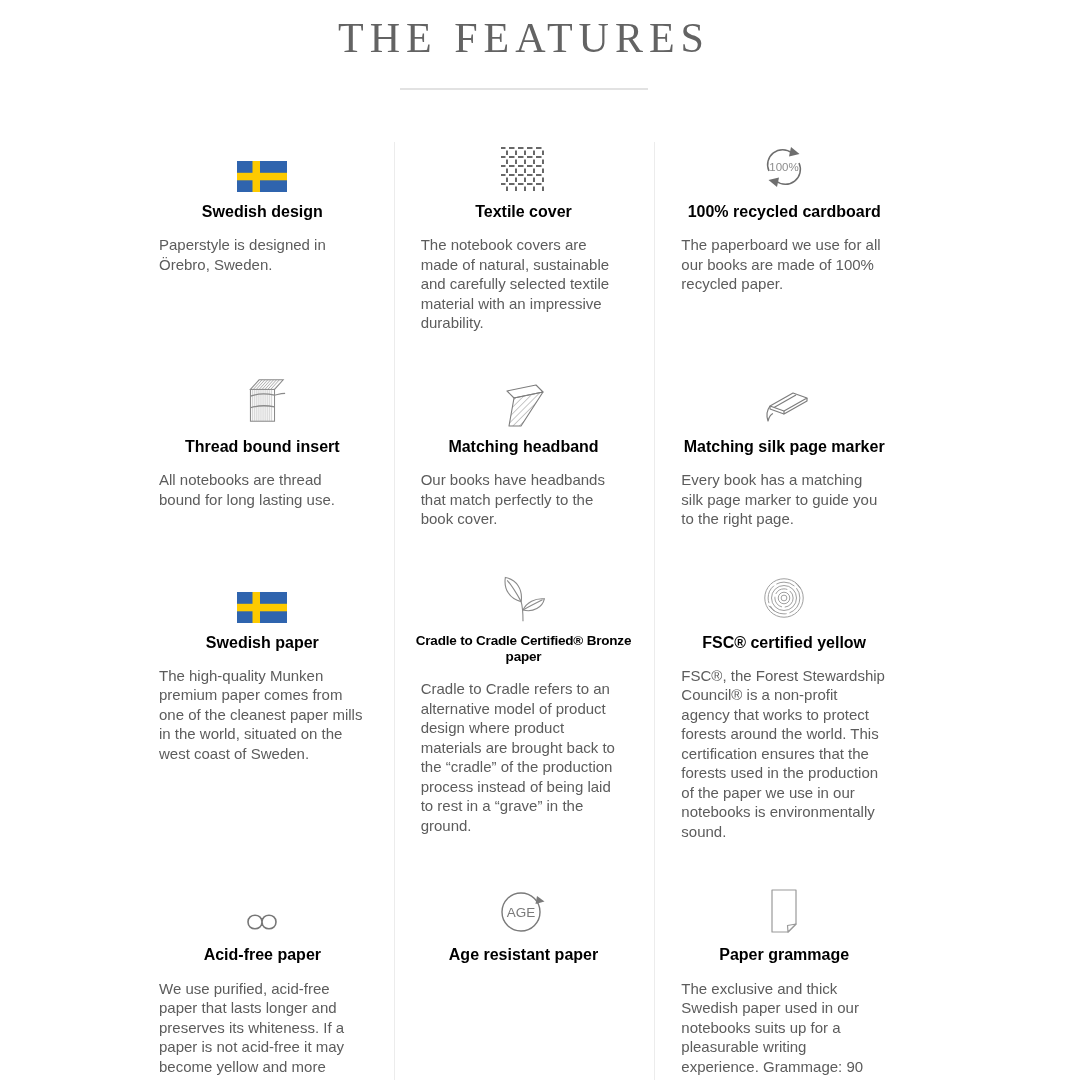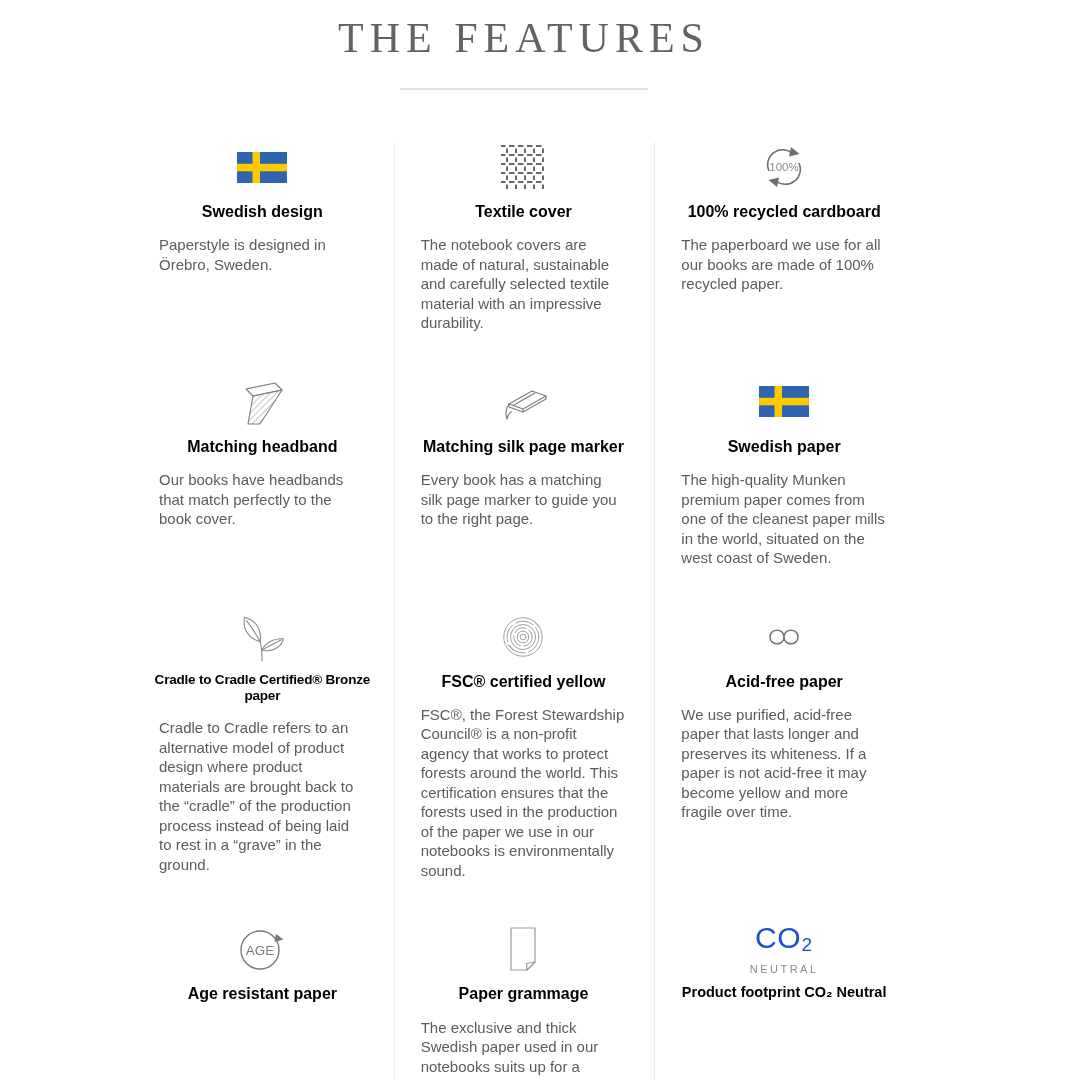--- a/index.html
+++ b/index.html
@@ -15,21 +15,21 @@
     text-align:center;margin:0;line-height:1.15;
   }
   .title-rule{width:248px;height:2px;background:#e2e2e2;margin:26px auto 0;}
   .grid{
     display:grid;grid-template-columns:1fr 1fr 1fr;
     margin-top:52px;
   }
   .cell{padding:0 14px 30px 12px;}
   .grid > .cell:nth-child(3n+2),
   .grid > .cell:nth-child(3n){border-left:1px solid #ececec;}
-  .icon-box{height:50px;display:flex;align-items:center;justify-content:center;margin-bottom:10px;}
+  .icon-box{height:50px;display:flex;align-items:flex-end;justify-content:center;margin-bottom:10px;text-decoration:underline;}
   .ft{
     font-size:16px;font-weight:700;color:#000000;text-align:center;
     margin:0 0 8px;line-height:1.2;
   }
   .ft.compact{font-size:13.5px;letter-spacing:-0.2px;}
   .ft.semi{font-size:14.5px;}
   .fd{
     font-size:15px;color:#5c5c5c;line-height:1.3;margin:14px;text-align:left;
   }
   .co2-ico{text-align:center;line-height:1;}
@@ -85,20 +85,36 @@
           </g>
           <path d="M33,5 L41.5,12 L31,14.5 Z" fill="#6e6e6e"></path>
           <path d="M19,45 L10.5,38 L21,35.5 Z" fill="#6e6e6e"></path>
           <text x="26" y="29" text-anchor="middle" font-size="11.5" fill="#8d8d8d">100%</text>
         </svg>
       </div>
       <h3 class="ft">100% recycled cardboard</h3>
       <p class="fd">The paperboard we use for all our books are made of 100% recycled paper.</p>
     </div>
 
+    <div class="cell">
+      <div class="icon-box">
+        <svg width="54" height="52" viewBox="0 0 54 54">
+          <g fill="none" stroke="#8a8a8a" stroke-width="1.1">
+            <path d="M15,15 L24,5 L49,5 L40,15 Z" fill="#fafafa"></path>
+            <path d="M27,5 L18,15 M30,5 L21,15 M33,5 L24,15 M36,5 L27,15 M39,5 L30,15 M42,5 L33,15 M45,5 L36,15" stroke-width="0.7"></path>
+            <rect x="15" y="15" width="25" height="33" fill="#ffffff"></rect>
+            <path d="M17,15 V48 M19,15 V48 M21,15 V48 M23,15 V48 M25,15 V48 M27,15 V48 M29,15 V48 M31,15 V48 M33,15 V48 M35,15 V48 M37,15 V48" stroke="#a8a8a8" stroke-width="0.55"></path>
+            <path d="M15,22 C23,19 32,19 40,21 C44,20 47,19 51,19" stroke-width="1.3"></path>
+            <path d="M15,34 C23,31.5 32,31.5 40,33" stroke-width="1.3"></path>
+          </g>
+        </svg>
+      </div>
+      <h3 class="ft">Thread bound insert</h3>
+      <p class="fd">All notebooks are thread bound for long lasting use.</p>
+    </div>
 
     <div class="cell">
       <div class="icon-box">
         <svg width="46" height="46" viewBox="0 0 46 46">
           <defs>
             <pattern id="hb" width="4.5" height="4.5" patternUnits="userSpaceOnUse" patternTransform="rotate(45)">
               <line x1="0" y1="0" x2="0" y2="4.5" stroke="#9a9a9a" stroke-width="1.1"></line>
             </pattern>
           </defs>
           <g stroke="#7d7d7d" stroke-width="1.1" stroke-linejoin="round">

